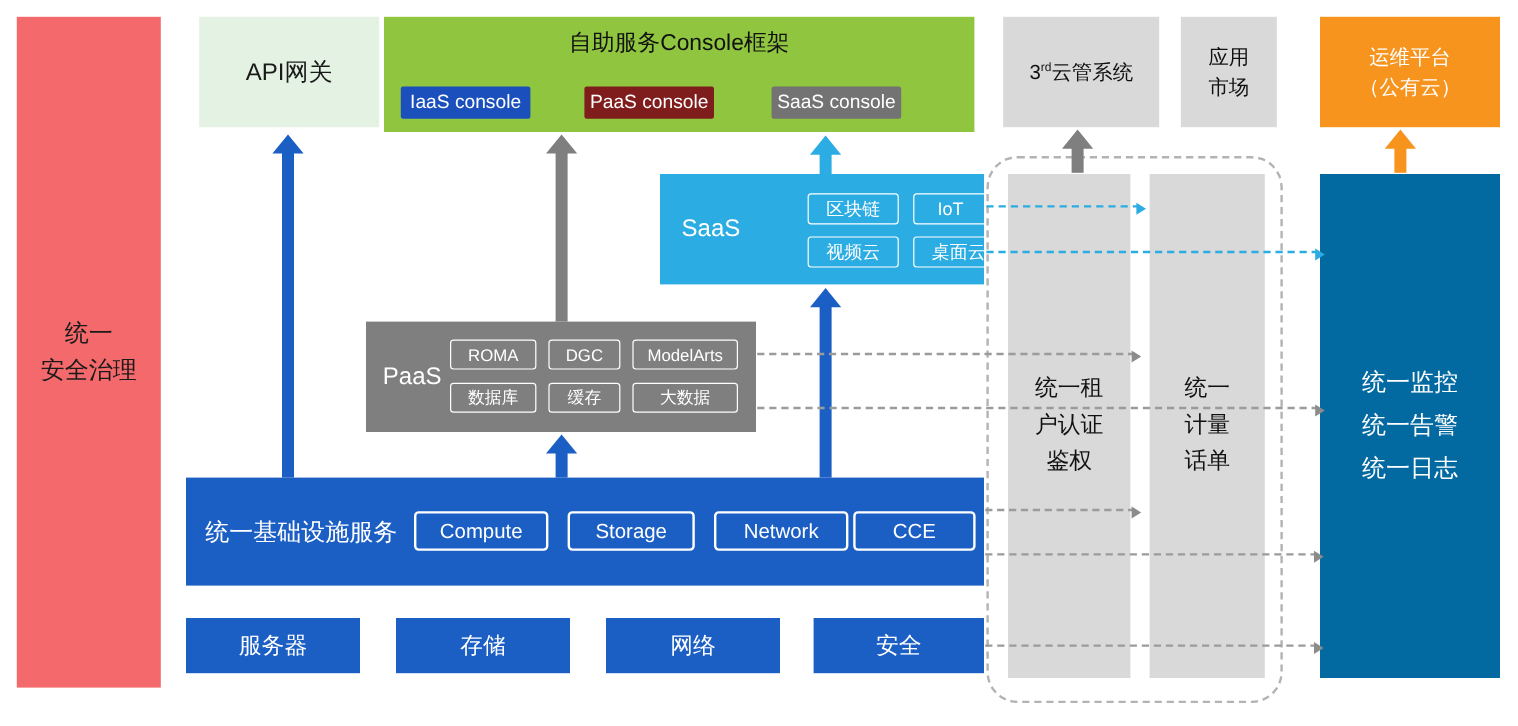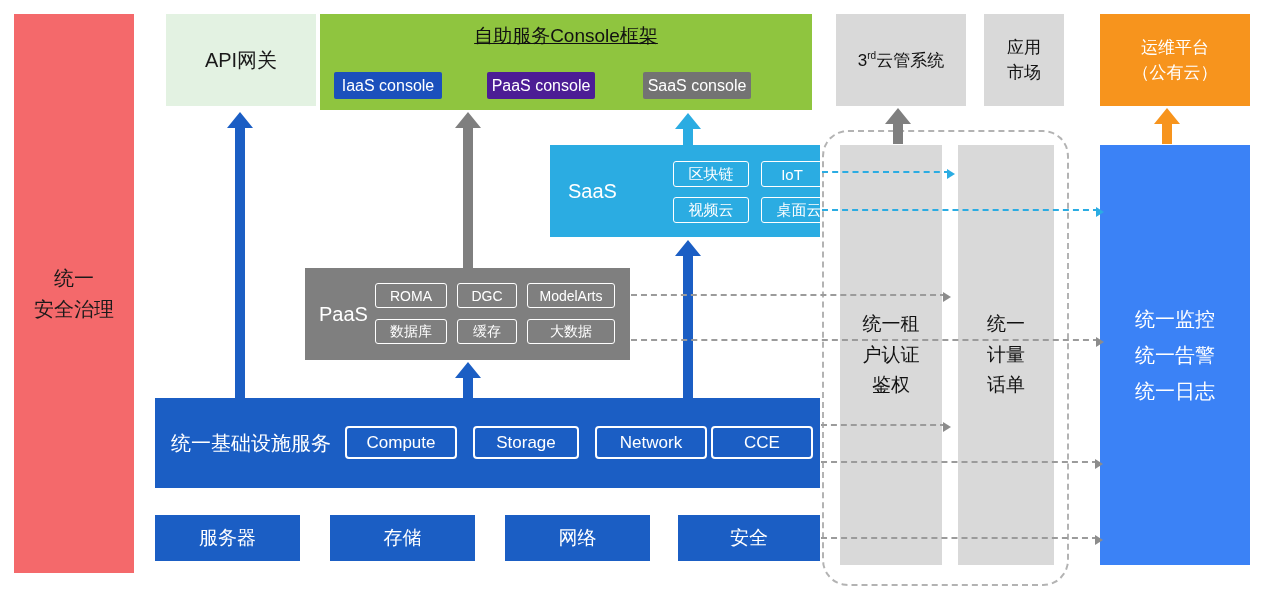--- a/index.html
+++ b/index.html
@@ -8,24 +8,24 @@
     font-family:"Liberation Sans","DejaVu Sans",sans-serif; overflow:hidden;
   }
   .abs { position:absolute; box-sizing:border-box; }
   .box { display:flex; align-items:center; justify-content:center; box-sizing:border-box; }
   .pre { white-space:pre-line; text-align:center; }
 
   
   .security-bar { left:14px; top:14px; width:120px; height:559px; background:#f4696b; color:#1a1a1a; font-size:20px; line-height:1.55; }
   .api-gw { left:155px; top:14px; width:150px; height:92px; background:#e3f2e2; color:#1a1a1a; font-size:20px;margin-left:11px; }
   .console-frame { left:320px; top:14px; width:492px; height:96px; background:#8fc53f; }
-  .console-title { position:absolute; top:9px; left:0; width:100%; text-align:center; color:#111; font-size:19px;text-decoration:underline; }
+  .console-title { position:absolute; top:9px; left:0; width:100%; text-align:center; color:#111; font-size:19px; }
   .console-item { position:absolute; top:58px; height:27px; width:108px; display:flex; align-items:center; justify-content:center; color:#fff; font-size:16px; border-radius:2px; }
   .ci-iaas { left:14px; background:#1b50bc; }
-  .ci-paas { left:167px; background:#4c1d95; }
+  .ci-paas { left:167px; background:#7f1d1d; }
   .ci-saas { left:323px; background:#737373; }
   .third-cloud { left:836px; top:14px; width:130px; height:92px; background:#d9d9d9; color:#111; font-size:17px; }
   .third-cloud sup { font-size:10px; }
   .app-market { left:984px; top:14px; width:80px; height:92px; background:#d9d9d9; color:#111; font-size:17px; line-height:1.5; }
   .om-platform { left:1100px; top:14px; width:150px; height:92px; background:#f7941d; color:#fff; font-size:17px; line-height:1.5; }
 
   .saas-box { left:550px; top:145px; width:270px; height:92px; background:#2bace2; }
   .saas-label { position:absolute; left:18px; top:0; height:100%; display:flex; align-items:center; color:#fff; font-size:20px; }
   .paas-box { left:305px; top:268px; width:325px; height:92px; background:#7f7f7f; }
   .paas-label { position:absolute; left:14px; top:0; height:100%; display:flex; align-items:center; color:#fff; font-size:20px; }
@@ -36,21 +36,21 @@
   .infra-box { left:155px; top:398px; width:665px; height:90px; background:#1b5ec4; }
   .infra-label { position:absolute; left:16px; top:0; height:100%; display:flex; align-items:center; color:#fff; font-size:20px; }
   .pill-i { font-size:17px; border-width:2px; border-radius:4px; }
 
   .hw { top:515px; height:46px; background:#1b5ec4; color:#fff; font-size:19px; }
 
   .dashed-frame { left:822px; top:130px; width:247px; height:456px; border:2px dashed #b3b3b3; border-radius:26px; }
   .gray-bar { background:#d9d9d9; color:#111; z-index:1; }
   .auth-bar { left:840px; top:145px; width:102px; height:420px; font-size:19px; line-height:1.6; }
   .meter-bar { left:958px; top:145px; width:96px; height:420px; font-size:19px; line-height:1.6; }
-  .monitor-bar { left:1100px; top:145px; width:150px; height:420px; background:#3b82f6; color:#fff; font-size:20px; line-height:1.8; z-index:1; }
+  .monitor-bar { left:1100px; top:145px; width:150px; height:420px; background:#0369a1; color:#fff; font-size:20px; line-height:1.8; z-index:1; }
 
   
   .arrow-up { position:absolute; width:26px; z-index:0; }
   .arrow-up .head { position:absolute; top:0; left:0; width:0; height:0; border-left:13px solid transparent; border-right:13px solid transparent; }
   .arrow-up .shaft { position:absolute; top:14px; bottom:0; left:8px; width:10px; }
   .a-blue .head { border-bottom:16px solid #1b5ec4; } .a-blue .shaft { background:#1b5ec4; }
   .a-gray .head { border-bottom:16px solid #7f7f7f; } .a-gray .shaft { background:#7f7f7f; }
   .a-cyan .head { border-bottom:16px solid #2bace2; } .a-cyan .shaft { background:#2bace2; }
   .a-orange .head { border-bottom:16px solid #f7941d; } .a-orange .shaft { background:#f7941d; }
 

